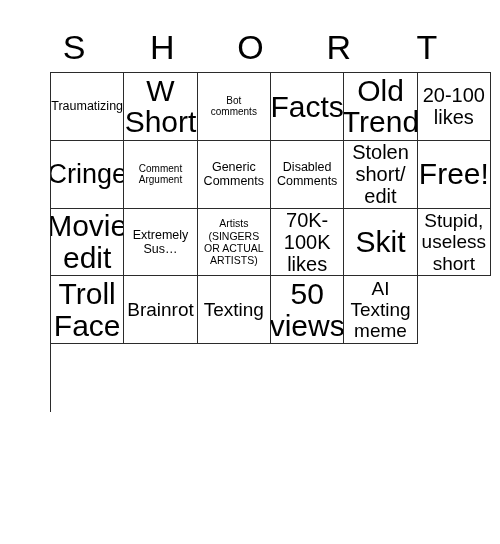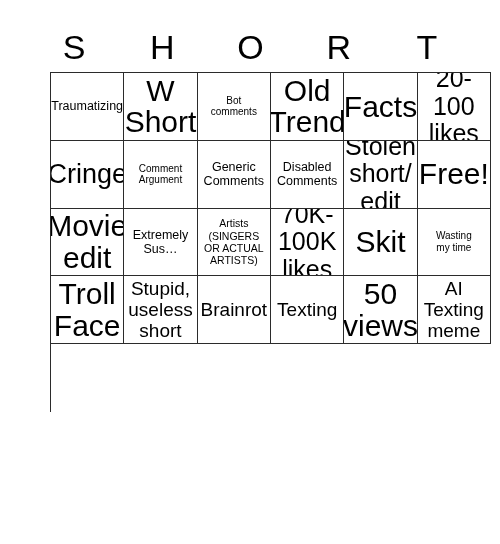--- a/index.html
+++ b/index.html
@@ -77,21 +77,21 @@
     word-wrap: break-word;
     white-space: pre-line;
     color: #000000;
   }
 
   
   .bingo-cell[data-size="xxs"] .cell-text { font-size: 10.5px; line-height: 1.18; }
   .bingo-cell[data-size="xs"]  .cell-text { font-size: 12.5px; line-height: 1.15; }
   .bingo-cell[data-size="s"]   .cell-text { font-size: 10px; line-height: 1.15; }
   .bingo-cell[data-size="m"]   .cell-text { font-size: 19px;   line-height: 1.12; }
-  .bingo-cell[data-size="l"]   .cell-text { font-size: 25px;   line-height: 1.1;  }
+  .bingo-cell[data-size="l"]   .cell-text { font-size: 20px;   line-height: 1.1;  }
   .bingo-cell[data-size="xl"]  .cell-text { font-size: 27px;   line-height: 1.08; }
   .bingo-cell[data-size="xxl"] .cell-text { font-size: 30px;   line-height: 1.06; }
 </style>
 </head>
 <body>
 
 <div class="bingo-page">
 
   <div class="bingo-header">
       <div class="header-letter">S</div>
@@ -107,25 +107,25 @@
       </div>
       <div class="bingo-cell" data-size="xxl">
         <span class="cell-text">W
 Short</span>
       </div>
       <div class="bingo-cell" data-size="s">
         <span class="cell-text">Bot
 comments</span>
       </div>
       <div class="bingo-cell" data-size="xxl">
+        <span class="cell-text">Facts</span>
+      </div>
+      <div class="bingo-cell" data-size="xxl">
         <span class="cell-text">Old
 Trend</span>
-      </div>
-      <div class="bingo-cell" data-size="xxl">
-        <span class="cell-text">Facts</span>
       </div>
       <div class="bingo-cell" data-size="l">
         <span class="cell-text">20-100
 likes</span>
       </div>
       <div class="bingo-cell" data-size="xl">
         <span class="cell-text">Cringe</span>
       </div>
       <div class="bingo-cell" data-size="s">
         <span class="cell-text">Comment
@@ -162,33 +162,29 @@
 ARTISTS)</span>
       </div>
       <div class="bingo-cell" data-size="l">
         <span class="cell-text">70K-
 100K
 likes</span>
       </div>
       <div class="bingo-cell" data-size="xxl">
         <span class="cell-text">Skit</span>
       </div>
-      <div class="bingo-cell" data-size="s">
-        <span class="cell-text">Wasting
-my time</span>
-      </div>
-      <div class="bingo-cell" data-size="xxl">
-        <span class="cell-text">Troll
-Face</span>
-      </div>
       <div class="bingo-cell" data-size="m">
         <span class="cell-text">Stupid,
 useless
 short</span>
       </div>
+      <div class="bingo-cell" data-size="xxl">
+        <span class="cell-text">Troll
+Face</span>
+      </div>
       <div class="bingo-cell" data-size="m">
         <span class="cell-text">Brainrot</span>
       </div>
       <div class="bingo-cell" data-size="m">
         <span class="cell-text">Texting</span>
       </div>
       <div class="bingo-cell" data-size="xxl">
         <span class="cell-text">50
 views</span>
       </div>

